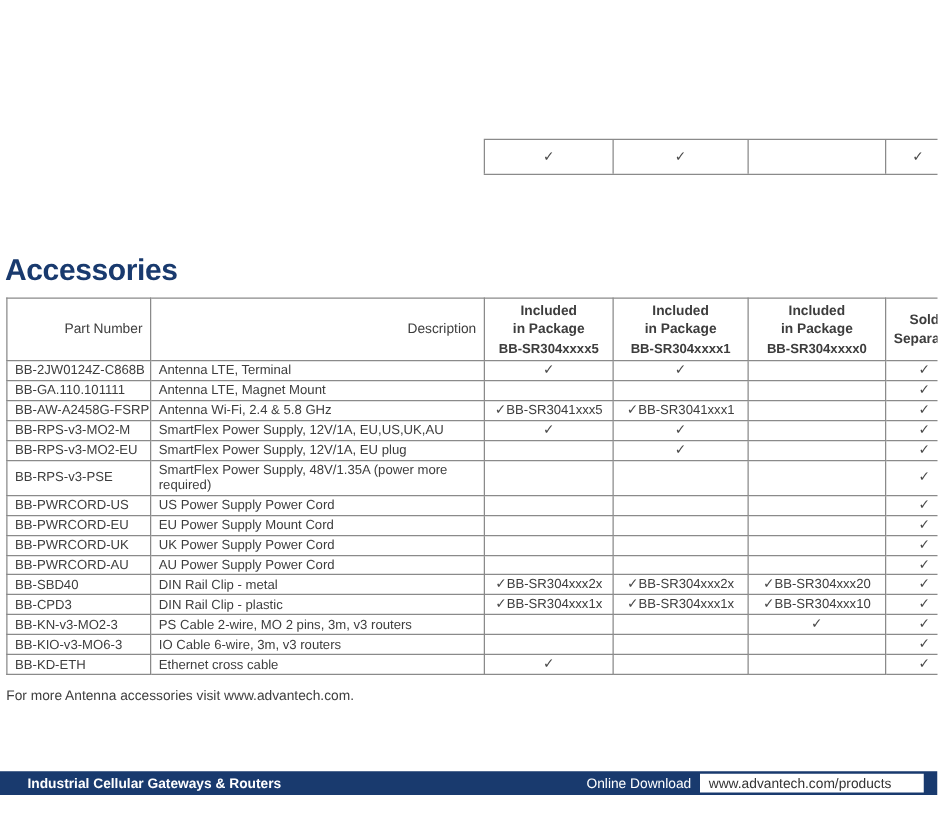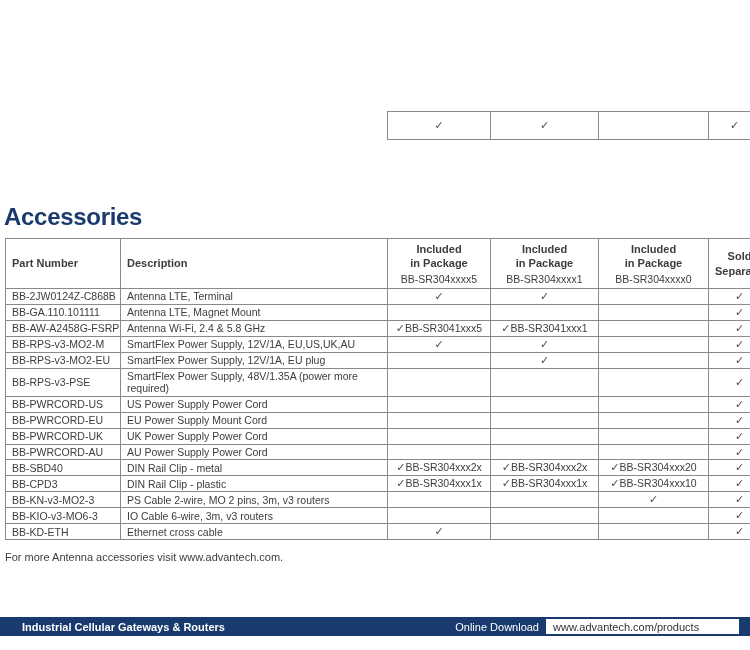--- a/index.html
+++ b/index.html
@@ -35,45 +35,45 @@
   table.acc{
     position:absolute;left:5px;top:238px;width:765px;
     border-collapse:collapse;table-layout:fixed;
   }
   table.acc th,table.acc td{
     border:1px solid var(--border);
     font-size:10.5px;line-height:1.18;color:var(--text);
     padding:1px 6px;vertical-align:middle;overflow:hidden;
   }
   table.acc thead th{height:50px;font-size:11px;}
-  th.h-left{text-align:left;font-weight:bold;padding-left:7px;margin-top:16px;}
+  th.h-left{text-align:right;font-weight:normal;padding-left:7px;margin-top:16px;}
   th.h-pkg,th.h-sold{text-align:center;padding:2px 1px;font-weight:bold;}
   .inc-line{font-weight:bold;line-height:1.3;}
-  .pkg-code{font-weight:normal;font-size:10.5px;margin-top:3px;}
+  .pkg-code{font-weight:bold;font-size:10.5px;margin-top:3px;}
   td{height:15px;}
   td.c-part{white-space:nowrap;}
   td.c-center{text-align:center;white-space:nowrap;}
   .check{font-size:11px;color:#4a4a4a;}
   .chk-lbl{margin-left:0;}
 
   
   .note{
     position:absolute;left:5px;top:551px;font-size:11px;color:var(--text);
   }
 
   
   .bar{
     position:absolute;left:0;top:571px;width:750px;height:19px;
     background:var(--navy);display:flex;align-items:center;margin-top:46px;
   }
   .bar .bar-title{margin-left:22px;color:#fff;font-weight:bold;font-size:11px;white-space:nowrap;}
   .bar .spacer{flex:1;}
   .bar .dl-label{color:#fff;font-weight:normal;font-size:11px;margin-right:7px;white-space:nowrap;}
   .bar .url-box{
-    width:193px;height:15px;background:#fff;margin-right:11px;
+    width:179px;height:15px;background:#fff;margin-right:11px;
     display:flex;align-items:center;padding-left:7px;
     font-size:11px;color:#333;white-space:nowrap;
   }
 </style>
 </head>
 <body>
 
 <div class="fragment">
     <div class="fcell" style="width: 103px;">
       <span class="check">✓</span>

